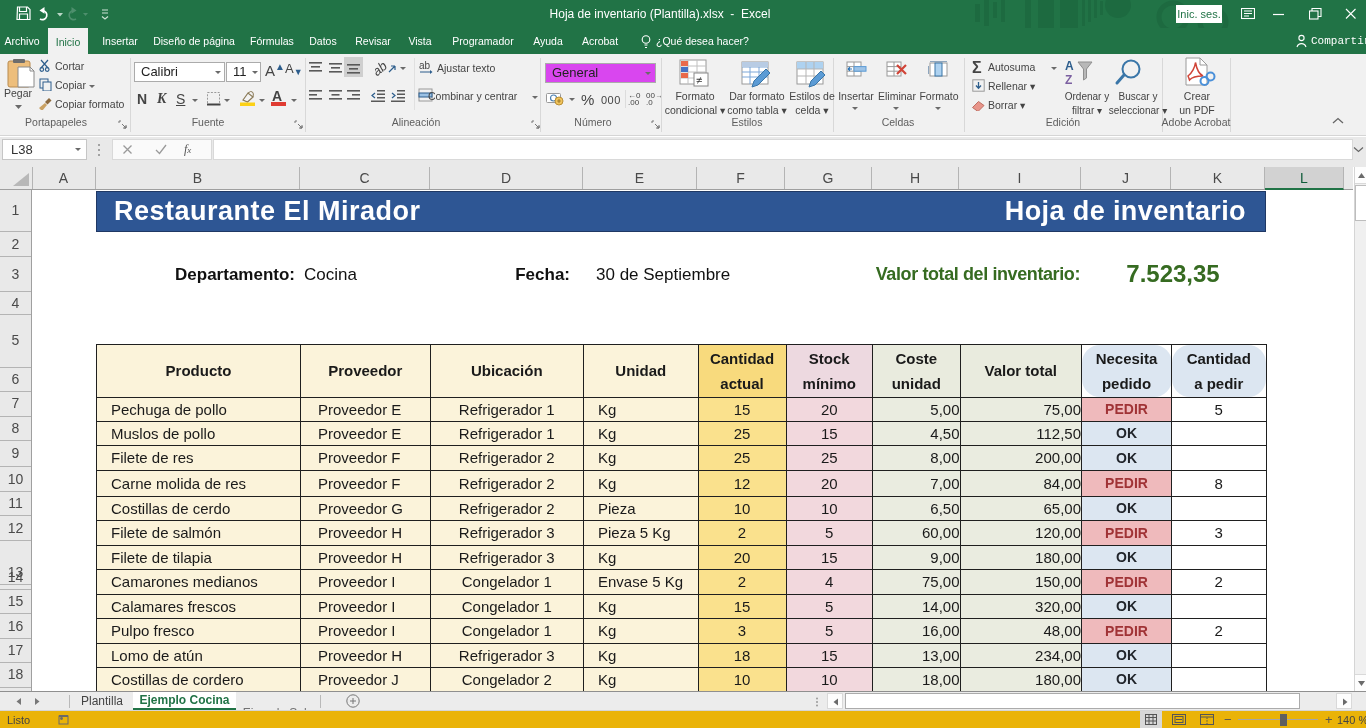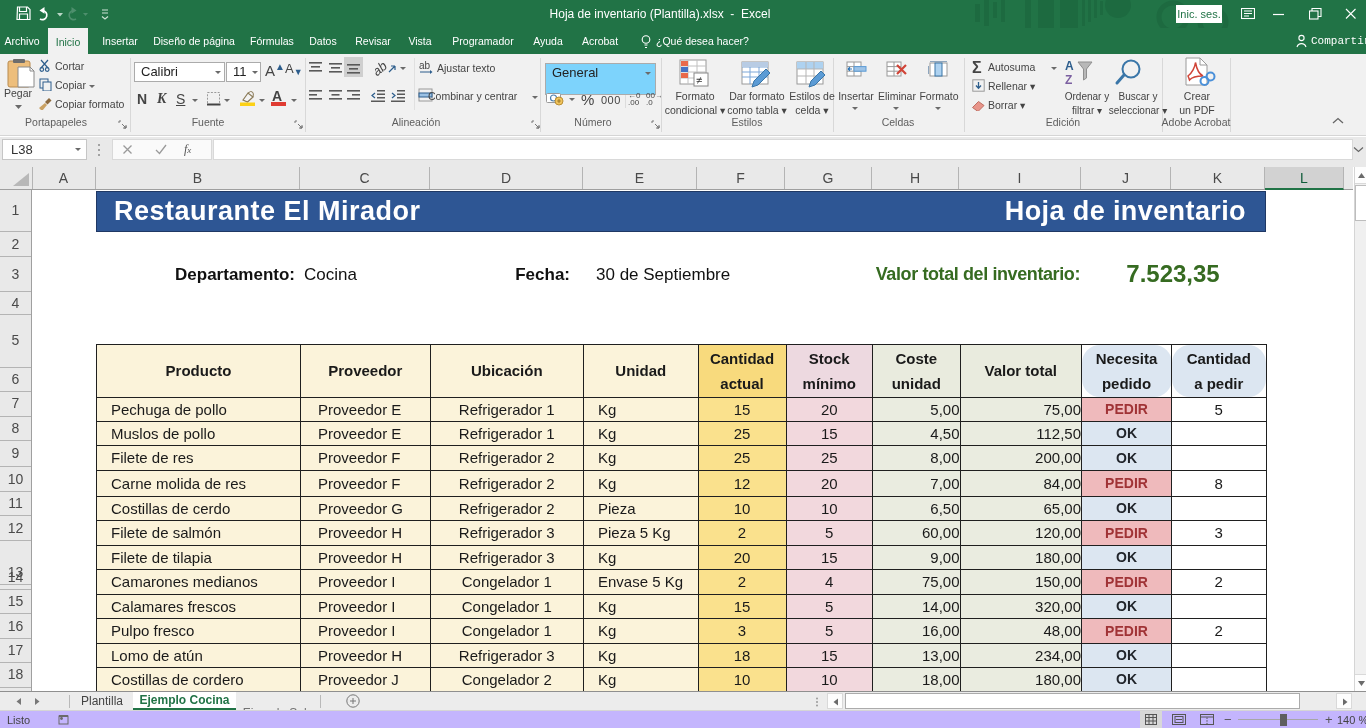--- a/index.html
+++ b/index.html
@@ -41,21 +41,21 @@
   .pedir { background:#efbabc !important; color:#a03336; font-weight:bold; text-align:center; font-size:14px; }
   .ok { background:#dce6f1 !important; color:#1f2329; font-weight:bold; text-align:center; font-size:14px; }
   .wht { background:#fff !important; text-align:center; }
   .c1 { padding-left:14px !important; }
   .c2 { padding-left:17px !important; }
   .c3 { text-align:center; }
   .c4 { padding-left:14px !important; }
   
   #sheetbar { left:0; top:691px; width:1366px; height:19px; background:#ececec; border-top:1px solid #8f8f8f; }
   
-  #statusbar { left:0; top:710px; width:1366px; height:18px; background:#c4b5fd; border-top:1px solid #d5d5d5; font-size:11px; color:#444; }
+  #statusbar { left:0; top:710px; width:1366px; height:18px; background:#eab308; border-top:1px solid #d5d5d5; font-size:11px; color:#444; }
 </style>
 </head>
 <body>
 <div id="titlebar" class="abs">
 
   <svg class="abs" style="left:930px;top:0" width="436" height="28">
     <g fill="#1d6a40">
       <rect x="45" y="4" width="5" height="18"></rect>
         <rect x="54" y="0" width="5" height="26"></rect>
       <rect x="63" y="2" width="4" height="16"></rect>
@@ -296,21 +296,21 @@
   </svg>
   <div class="abs rtext" style="left:428px;top:36px;">Combinar y centrar</div>
   <svg class="abs" style="left:531px;top:41px" width="8" height="5">
       <path d="M1 1 l3 3 3 -3 z" fill="#6a6a6a"></path>
     </svg>
   <div class="glabel" style="left:366px;width:100px;">Alineación</div>
   <svg class="dlg" style="left:531px;top:66px" width="10" height="10" fill="none" stroke="#777" stroke-width="1">
       <path d="M1 3 v-2 h2 M8 6 v2 h-2 M4 4 l4 4 M8 8 v-3 M8 8 h-3"></path>
     </svg>
 
-  <div class="abs" style="left:545px;top:9px;width:111px;height:32px;background:#7dd3fc;border:1px solid #ababab;font-size:13px;color:#222;line-height:18px;padding-left:6px;">General</div>
+  <div class="abs" style="left:545px;top:9px;width:111px;height:20px;background:#d946ef;border:1px solid #ababab;font-size:13px;color:#222;line-height:18px;padding-left:6px;">General</div>
   <svg class="abs" style="left:644px;top:17px" width="8" height="5">
       <path d="M1 1 l3 3 3 -3 z" fill="#6a6a6a"></path>
     </svg>
   <svg class="abs" style="left:546px;top:37px" width="20" height="15">
     <rect x="0.5" y="2.5" width="14" height="9" rx="1" fill="#fff" stroke="#999"></rect>
     <circle cx="7.5" cy="7" r="3" fill="none" stroke="#4a7fb0" stroke-width="1.2"></circle>
     <circle cx="13" cy="10" r="4" fill="#f0c35c" stroke="#b98f35"></circle>
     <path d="M13 8 v4 M11.2 10 h3.6" stroke="#8a6a20" stroke-width="0.8"></path>
   </svg>
   <svg class="abs" style="left:568px;top:43px" width="8" height="5">

